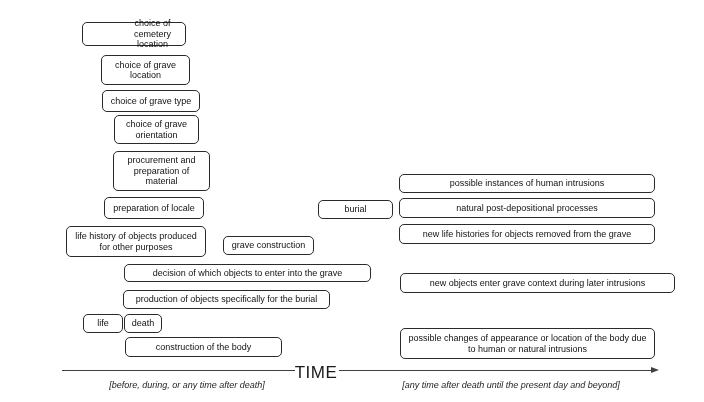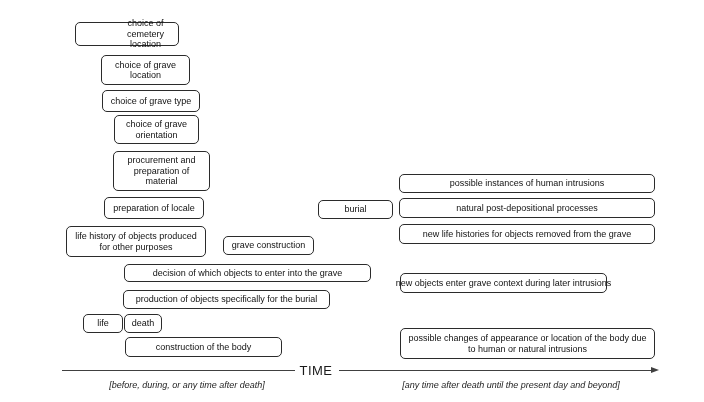--- a/index.html
+++ b/index.html
@@ -35,21 +35,21 @@
   }
   .tl-arrowhead {
     position: absolute;
     width: 0; height: 0;
     border-top: 3.6px solid transparent;
     border-bottom: 3.6px solid transparent;
     border-left: 8px solid var(--line, #404040);
   }
   .time-label {
     position: absolute;
-    font-size: 13px;
+    font-size: 17px;
     letter-spacing: 0.5px;
     text-align: center;
     color: #1a1a1a;
   }
   .caption {
     position: absolute;
     font-size: 9px;
     font-style: italic;
     text-align: center;
     color: #1d1d1d;
@@ -60,21 +60,21 @@
 
 <div class="canvas" style="--bg: #ffffff; --box-border: #2b2b2b; --text: #111111; --line: #404040;">
 
   <div class="tl-line" style="left:62px; top:370px; width:233px;"></div>
   <div class="time-label" style="left:293px; top:363px; width:46px;">TIME</div>
   <div class="tl-line" style="left:339px; top:370px; width:312px;"></div>
   <div class="tl-arrowhead" style="left:651px; top:367px;"></div>
 
   <div class="caption" style="left:62px; top:380px; width:250px;">[before, during, or any time after death]</div>
   <div class="caption" style="left:386px; top:380px; width:250px;">[any time after death until the present day and beyond]</div>
-<div class="dbox wrap" style="left: 75px; top: 22px; width: 104px; height: 24px; padding-left: 40px;">
+<div class="dbox wrap" style="left: 82px; top: 22px; width: 104px; height: 24px; padding-left: 40px;">
       <span>choice of cemetery location</span>
     </div>
     <div class="dbox wrap" style="left: 101px; top: 55px; width: 89px; height: 30px;">
       <span>choice of grave location</span>
     </div>
     <div class="dbox" style="left: 102px; top: 90px; width: 98px; height: 22px;">
       <span>choice of grave type</span>
     </div>
     <div class="dbox wrap" style="left: 114px; top: 115px; width: 85px; height: 29px;">
       <span>choice of grave orientation</span>
@@ -102,21 +102,21 @@
     </div>
     <div class="dbox wrap" style="left: 66px; top: 226px; width: 140px; height: 31px;">
       <span>life history of objects produced for other purposes</span>
     </div>
     <div class="dbox" style="left: 124px; top: 264px; width: 247px; height: 18px;">
       <span>decision of which objects to enter into the grave</span>
     </div>
     <div class="dbox" style="left: 123px; top: 290px; width: 207px; height: 19px;">
       <span>production of objects specifically for the burial</span>
     </div>
-    <div class="dbox" style="left: 400px; top: 273px; width: 207px; height: 20px;">
+    <div class="dbox" style="left: 400px; top: 273px; width: 275px; height: 20px;">
       <span>new objects enter grave context during later intrusions</span>
     </div>
     <div class="dbox" style="left: 83px; top: 314px; width: 40px; height: 19px;">
       <span>life</span>
     </div>
     <div class="dbox" style="left: 124px; top: 314px; width: 38px; height: 19px;">
       <span>death</span>
     </div>
     <div class="dbox" style="left: 125px; top: 337px; width: 157px; height: 20px;">
       <span>construction of the body</span>

